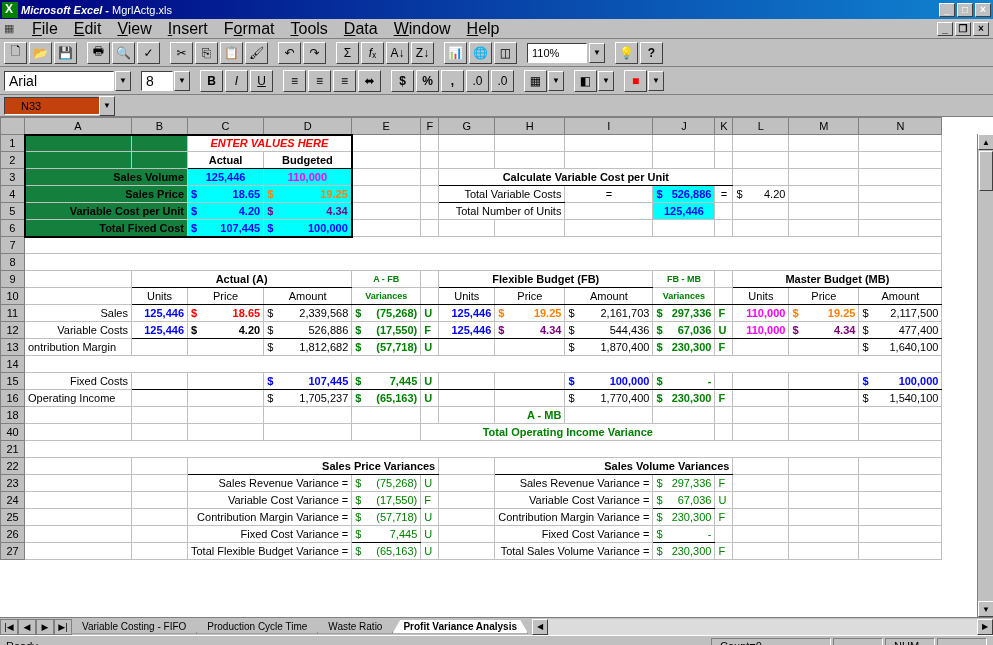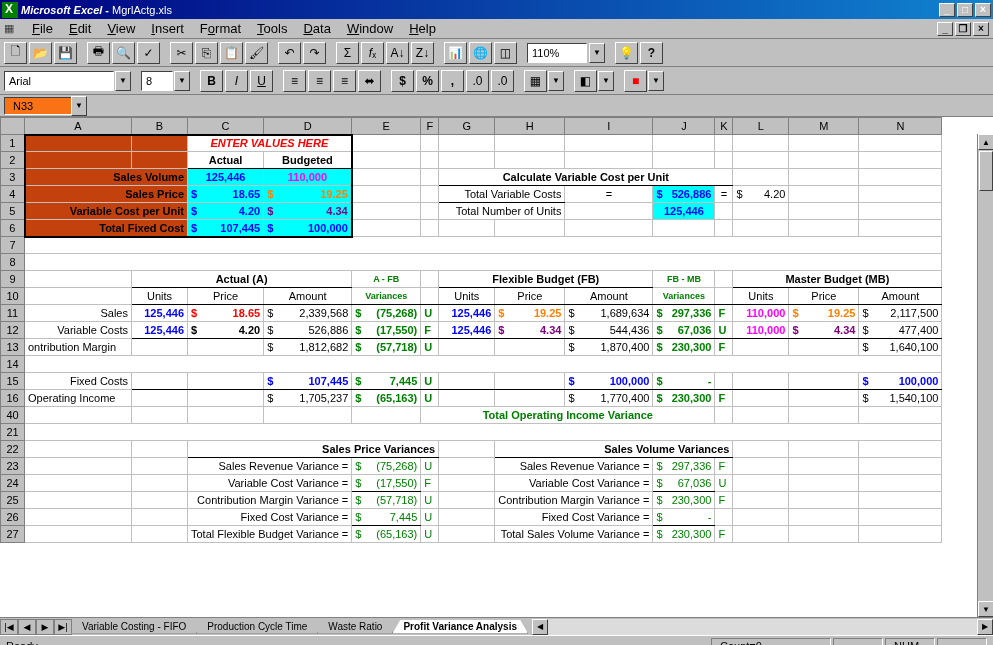--- a/index.html
+++ b/index.html
@@ -7,49 +7,49 @@
 .titlebar { background: linear-gradient(to right, #000080, #1084d0); color: white; height: 19px; display: flex; align-items: center; padding: 8px 2px; font-weight: bold; }
 .titlebar-icon { width: 16px; height: 16px; margin-right: 3px; display: inline-block; background: #008000; position: relative; }
 .titlebar-icon::before { content: "X"; position: absolute; color: white; font-size: 12px; left: 3px; top: 0; }
 .titlebar-text { flex: 1; font-style: italic; }
 .titlebar-text .app { font-style: italic; }
 .titlebar-text .file { font-weight: normal; font-style: normal; }
 .win-btns { display: flex; gap: 2px; }
 .win-btn { width: 16px; height: 14px; background: #c0c0c0; border: 1px solid; border-color: #fff #404040 #404040 #fff; font-size: 10px; display: flex; align-items: center; justify-content: center; font-family: Arial; font-weight: bold; }
 .menubar { background: #c0c0c0; height: 20px; display: flex; align-items: center; padding: 0 4px; border-bottom: 1px solid #808080; }
 .menubar-icon { width: 14px; height: 14px; margin-right: 6px; opacity: 0.7; }
-.menu-item { padding: 2px 8px; cursor: default; font-size: 13px; }
+.menu-item { padding: 2px 8px; cursor: default; font-size: 16px; }
 .menu-item u { text-decoration: underline; }
 .menubar .win-btns { margin-left: auto; }
 .toolbar { background: #c0c0c0; height: 28px; display: flex; align-items: center; padding: 2px 4px; border-bottom: 1px solid #808080; gap: 2px; }
 .tb-btn { width: 23px; height: 22px; border: 1px solid; border-color: #fff #404040 #404040 #fff; background: #c0c0c0; display: flex; align-items: center; justify-content: center; font-size: 12px; }
 .tb-sep { width: 6px; }
 .zoom-box { width: 60px; height: 20px; background: white; border: 1px solid; border-color: #404040 #fff #fff #404040; padding: 1px 4px; font-size: 11px; display: flex; align-items: center; }
 .zoom-arrow { width: 16px; height: 20px; border: 1px solid; border-color: #fff #404040 #404040 #fff; background: #c0c0c0; display: flex; align-items: center; justify-content: center; font-size: 8px; }
 .formatbar { background: #c0c0c0; height: 28px; display: flex; align-items: center; padding: 2px 4px; border-bottom: 1px solid #808080; gap: 2px; }
-.combo { background: white; border: 1px solid; border-color: #404040 #fff #fff #404040; height: 20px; display: flex; align-items: center; padding: 0 4px; font-size: 11px; }
+.combo { background: white; border: 1px solid; border-color: #404040 #fff #fff #404040; height: 20px; display: flex; align-items: center; padding: 0 4px; font-size: 14px; }
 .combo-arrow { width: 16px; height: 20px; border: 1px solid; border-color: #fff #404040 #404040 #fff; background: #c0c0c0; display: flex; align-items: center; justify-content: center; font-size: 8px; margin-left: -1px; }
 .namebox-row { background: #c0c0c0; height: 22px; display: flex; align-items: center; padding: 2px 4px; border-bottom: 1px solid #808080; }
-.namebox { width: 68px; background: #f97316; border: 1px solid; border-color: #404040 #fff #fff #404040; height: 18px; padding: 0 8px; font-size: 11px; display: flex; align-items: center; }
+.namebox { width: 96px; background: #c2410c; border: 1px solid; border-color: #404040 #fff #fff #404040; height: 18px; padding: 0 16px; font-size: 11px; display: flex; align-items: center; }
 .grid-area { position: relative; background: white; height: 500px; overflow: hidden; }
 table.sheet { border-collapse: collapse; table-layout: fixed; font-family: Arial; font-size: 11px; }
 table.sheet th { background: #c0c0c0; border: 1px solid #808080; font-weight: normal; font-size: 11px; height: 17px; text-align: center; }
 table.sheet th.rowh { width: 24px; }
 table.sheet td { border: 1px solid #c0c0c0; height: 17px; padding: 0 3px; white-space: nowrap; overflow: hidden; vertical-align: middle; }
 .center { text-align: center; }
 .right { text-align: right; }
 .bold { font-weight: bold; }
 .red { color: #ff0000; }
 .blue { color: #0000ff; }
 .magenta { color: #ff00ff; }
 .green { color: #008000; }
 .orange { color: #ff8000; }
 .purple { color: #800080; }
 .bg-cyan { background: #00ffff; }
-.bg-gray { background: #c2410c; }
+.bg-gray { background: #15803d; }
 .bb { border-bottom: 1px solid #000 !important; }
 .bl-thick { border-left: 2px solid #000 !important; }
 .br-thick { border-right: 2px solid #000 !important; }
 .bt-thick { border-top: 2px solid #000 !important; font-style: italic; }
 .bb-thick { border-bottom: 2px solid #000 !important; }
 .scroll-v { position: absolute; right: 0; top: 17px; bottom: 0; width: 16px; background: #c0c0c0; border-left: 1px solid #808080; }
 .scroll-btn { width: 16px; height: 16px; background: #c0c0c0; border: 1px solid; border-color: #fff #404040 #404040 #fff; display: flex; align-items: center; justify-content: center; font-size: 8px; }
 .scroll-thumb { width: 14px; height: 40px; background: #c0c0c0; border: 1px solid; border-color: #fff #404040 #404040 #fff; margin: 1px; }
 .tabs-row { background: #c0c0c0; height: 18px; display: flex; align-items: center; border-top: 1px solid #808080; }
 .tab-nav { display: flex; }
@@ -409,21 +409,21 @@
   <td class="right bold blue">125,446</td>
   <td class="bold orange">
             <div class="curr">
               <span>$</span>
               <span>19.25</span>
             </div>
           </td>
   <td>
             <div class="curr">
               <span>$</span>
-              <span>1,689,634</span>
+              <span>2,161,703</span>
             </div>
           </td>
   <td class="bold green">
             <div class="curr">
               <span>$</span>
               <span>297,336</span>
             </div>
           </td>
   <td class="bold green">F</td>
   <td class="right bold magenta">110,000</td>
@@ -619,20 +619,37 @@
           </td>
   <td class="bold green">F</td>
   <td></td>
           <td></td>
   <td>
             <div class="curr">
               <span>$</span>
               <span>1,540,100</span>
             </div>
           </td>
+</tr>
+<tr>
+          <th>18</th>
+  <td></td>
+          <td></td>
+          <td></td>
+          <td></td>
+          <td></td>
+          <td></td>
+          <td></td>
+  <td class="right bold green">A - MB</td>
+  <td></td>
+          <td></td>
+          <td></td>
+          <td></td>
+          <td></td>
+          <td></td>
 </tr>
 <tr>
           <th>40</th>
   <td></td>
           <td></td>
           <td></td>
           <td></td>
           <td></td>
   <td colspan="5" class="center bold green">Total Operating Income Variance</td>
   <td></td>

